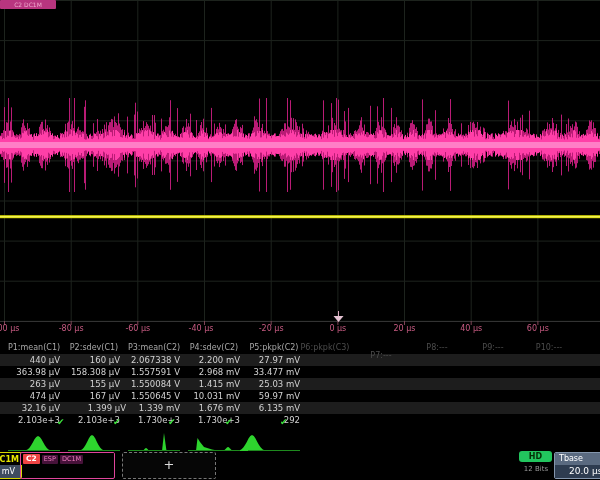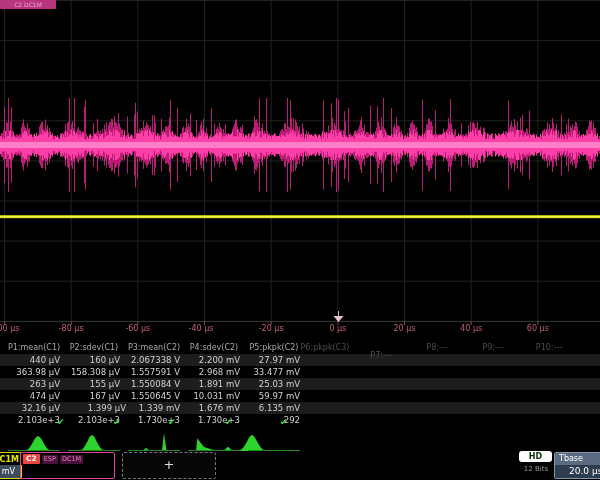--- a/index.html
+++ b/index.html
@@ -23,21 +23,21 @@
   .descbox{position:absolute;top:452px;height:25px;border-radius:2px;overflow:hidden;}
   .desc-top{height:12px;background:#000;display:flex;align-items:center;gap:2px;padding:0 2px;}
   .desc-bot{height:13px;background:#3e4c60;color:#fff;font-size:8px;line-height:13px;text-align:right;padding-right:6px;}
   #c1-box{left:-52px;width:72px;border:1px solid #d6d600;}
   #c1-box .desc-top{justify-content:flex-end;color:#e8e800;font-size:8px;font-weight:bold;}
   #c2-box{left:20px;width:93px;border:1px solid #e0459b;}
   .chip-solid{background:#ef4444;color:#fff;font-size:7.5px;font-weight:bold;padding:0 3px;border-radius:1px;line-height:10px;}
   .chip-outline{background:#47123a;color:#f07cc0;font-size:6.5px;padding:0 2px;border-radius:1px;line-height:9px;}
   #add-box{left:122px;width:92px;border:1px dashed #777;background:#060606;
     color:#ddd;font-size:13px;text-align:center;line-height:24px;}
-  #hd-badge{position:absolute;left:519px;top:451px;width:33px;height:11px;background:#ffffff;
+  #hd-badge{position:absolute;left:519px;top:451px;width:33px;height:11px;background:#22c55e;
     border-radius:3px;color:#063006;font-weight:bold;font-size:8px;text-align:center;line-height:11px;}
   #hd-bits{position:absolute;left:514px;top:465px;width:44px;text-align:center;font-size:7px;color:#9a9a9a;}
   #tbase-box{left:554px;width:90px;border:1px solid #8496ad;}
   #tbase-box .tb-top{height:12px;background:#5a6a80;color:#fff;font-size:8px;line-height:12px;padding-left:4px;}
   #tbase-box .tb-bot{height:13px;background:#2e3c50;color:#fff;font-size:9px;line-height:13px;padding-left:14px;}
 </style>
 </head>
 <body>
 
 <div id="screen">
@@ -99,21 +99,21 @@
       <div class="cell" style="left: 185px; top: 15px;">2.200 mV</div>
       <div class="cell" style="left: 245px; top: 15px;">27.97 mV</div>
       <div class="cell" style="left: 5px; top: 27px;">363.98 µV</div>
       <div class="cell" style="left: 65px; top: 27px;">158.308 µV</div>
       <div class="cell" style="left: 125px; top: 27px;">1.557591 V</div>
       <div class="cell" style="left: 185px; top: 27px;">2.968 mV</div>
       <div class="cell" style="left: 245px; top: 27px;">33.477 mV</div>
       <div class="cell" style="left: 5px; top: 39px;">263 µV</div>
       <div class="cell" style="left: 65px; top: 39px;">155 µV</div>
       <div class="cell" style="left: 125px; top: 39px;">1.550084 V</div>
-      <div class="cell" style="left: 185px; top: 39px;">1.891 mV</div>
+      <div class="cell" style="left: 185px; top: 39px;">1.415 mV</div>
       <div class="cell" style="left: 245px; top: 39px;">25.03 mV</div>
       <div class="cell" style="left: 5px; top: 51px;">474 µV</div>
       <div class="cell" style="left: 65px; top: 51px;">167 µV</div>
       <div class="cell" style="left: 125px; top: 51px;">1.550645 V</div>
       <div class="cell" style="left: 185px; top: 51px;">10.031 mV</div>
       <div class="cell" style="left: 245px; top: 51px;">59.97 mV</div>
       <div class="cell" style="left: 5px; top: 63px;">32.16 µV</div>
       <div class="cell" style="left: 71px; top: 63px;">1.399 µV</div>
       <div class="cell" style="left: 125px; top: 63px;">1.339 mV</div>
       <div class="cell" style="left: 185px; top: 63px;">1.676 mV</div>

